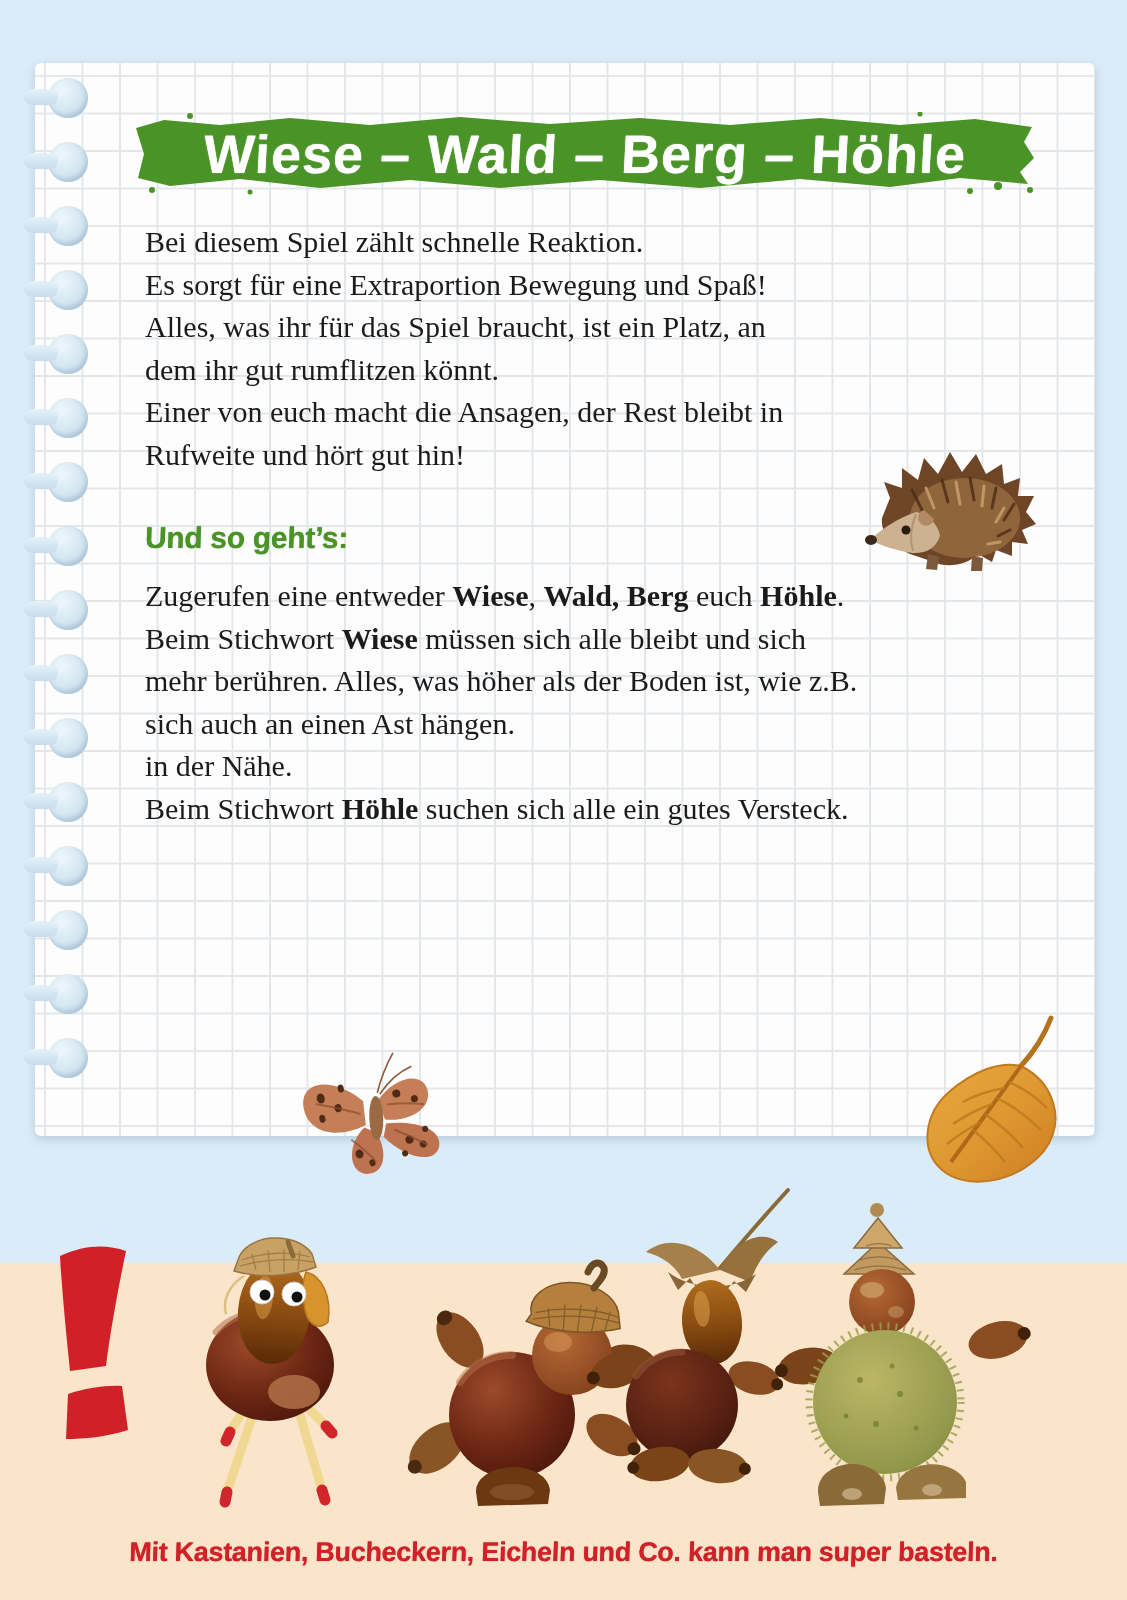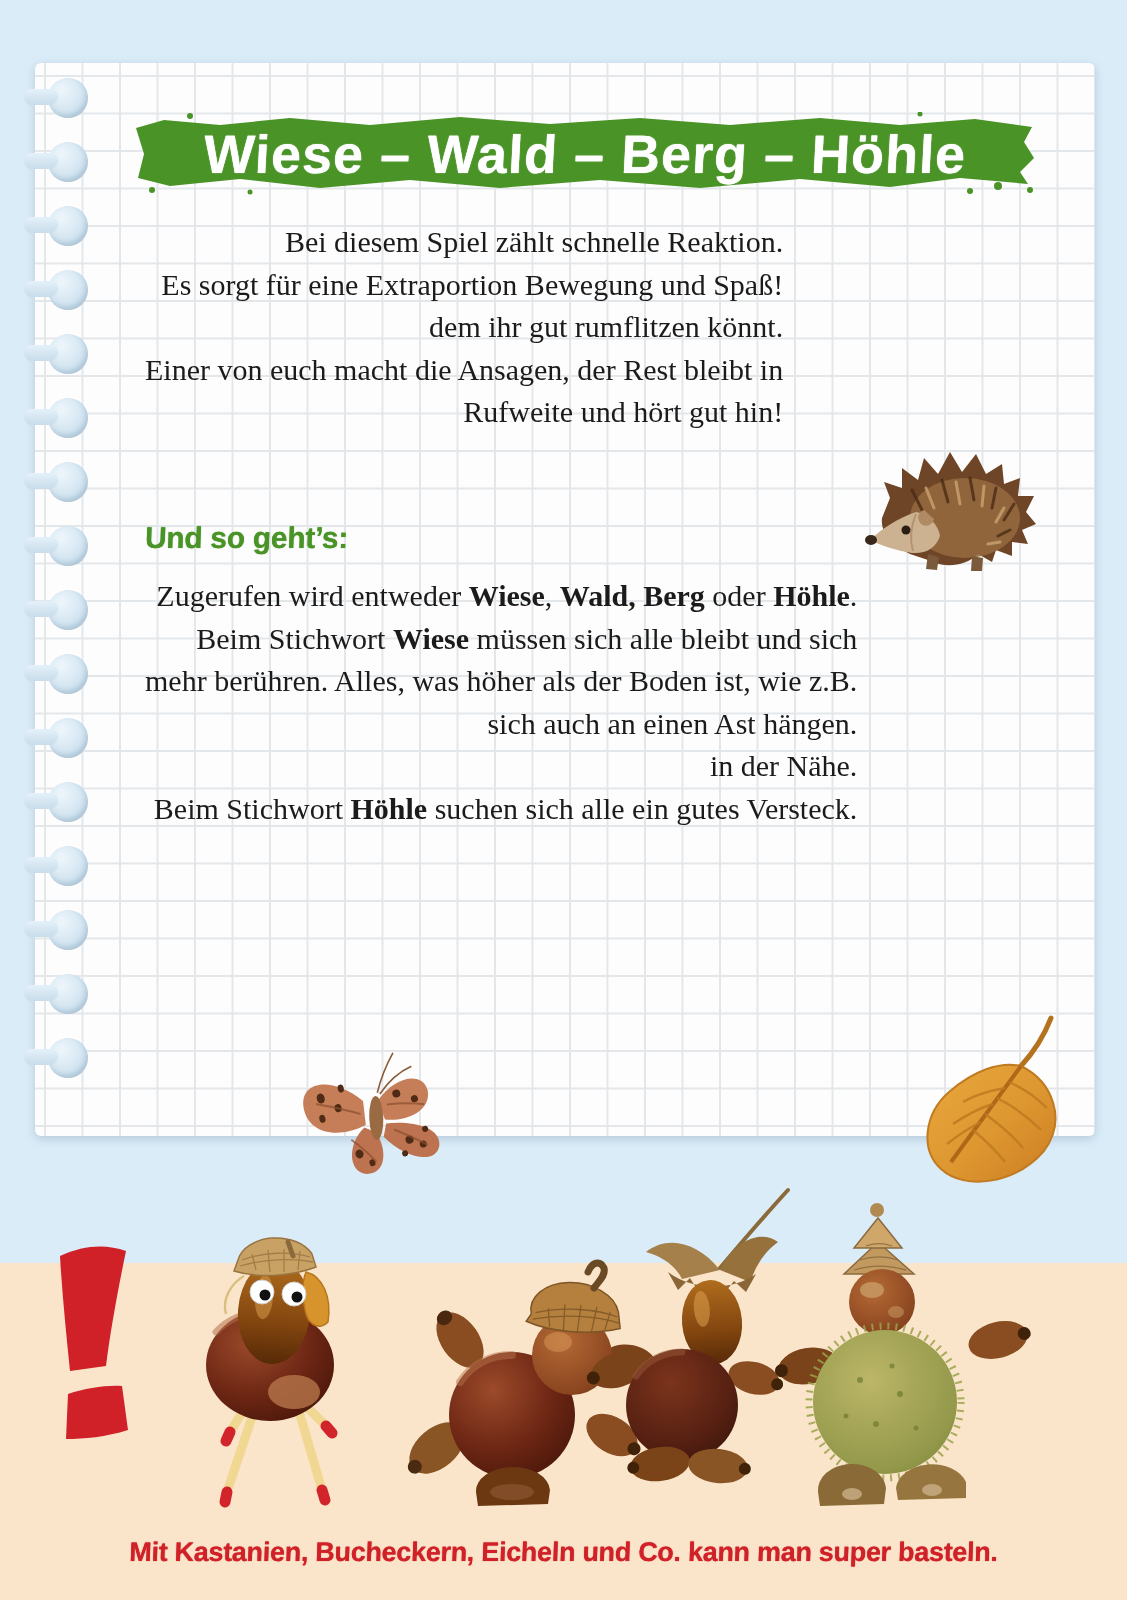--- a/index.html
+++ b/index.html
@@ -35,21 +35,21 @@
   .banner{position:absolute;left:130px;top:112px;width:910px;height:84px;z-index:4;}
   .banner svg{position:absolute;inset:0;width:100%;height:100%;}
   .banner-text{position:absolute;inset:0;display:flex;align-items:center;justify-content:center;
         color:#ffffff;font-family:"Liberation Sans",sans-serif;font-weight:bold;
         font-size:54px;letter-spacing:1px;white-space:nowrap;transform:skewX(-3deg);
         text-shadow:0 0 1px #fff;}
 
   .intro{position:absolute;left:145px;top:221px;z-index:4;}
   .howto{position:absolute;left:145px;top:575px;z-index:4;}
   .textblock .line{font-family:"Liberation Serif",serif;font-size:30px;line-height:42.5px;
-        color:var(--text);white-space:nowrap;text-align:right;}
+        color:var(--text);white-space:nowrap;}
   .textblock .line b{font-weight:bold;margin-top:32px;}
 
   .howto-heading{position:absolute;left:145px;top:521px;z-index:4;
         color:var(--banner-green);font-weight:bold;font-size:30px;letter-spacing:-.3px;
         transform:skewX(-2deg);text-shadow:0 0 1px var(--banner-green);}
 
   .hedgehog{position:absolute;left:850px;top:438px;width:192px;height:142px;z-index:4;}
   .butterfly{position:absolute;left:296px;top:1036px;width:158px;height:148px;z-index:5;}
   .leaf{position:absolute;left:901px;top:1010px;width:188px;height:188px;z-index:5;}
   .exclaim{position:absolute;left:40px;top:1242px;width:100px;height:205px;z-index:6;}
@@ -99,29 +99,30 @@
         <circle cx="120" cy="80" r="2.5"></circle>
           <circle cx="790" cy="2" r="2.5"></circle>
       </g>
     </svg>
     <div class="banner-text">Wiese – Wald – Berg – Höhle</div>
   </div>
 
   <div class="intro textblock">
       <div class="line"><span>Bei diesem Spiel zählt schnelle Reaktion.</span></div>
       <div class="line"><span>Es sorgt für eine Extraportion Bewegung und Spaß!</span></div>
+      <div class="line"><span>Alles, was ihr für das Spiel braucht, ist ein Platz, an</span></div>
       <div class="line"><span>dem ihr gut rumflitzen könnt.</span></div>
       <div class="line"><span>Einer von euch macht die Ansagen, der Rest bleibt in</span></div>
       <div class="line"><span>Rufweite und hört gut hin!</span></div>
     </div>
 
   <div class="howto-heading">Und so geht’s:</div>
 
   <div class="howto textblock">
-      <div class="line"><span>Zugerufen wird entweder </span><b>Wiese</b><span>, </span><b>Wald, Berg</b><span> oder </span><b>Höhle</b><span>.</span></div>
+      <div class="line"><span>Zugerufen eine entweder </span><b>Wiese</b><span>, </span><b>Wald, Berg</b><span> euch </span><b>Höhle</b><span>.</span></div>
       <div class="line"><span>Beim Stichwort </span><b>Wiese</b><span> müssen sich alle bleibt und sich</span></div>
       <div class="line"><span>mehr berühren. Alles, was höher als der Boden ist, wie z.B.</span></div>
       <div class="line"><span>sich auch an einen Ast hängen.</span></div>
       <div class="line"><span>in der Nähe.</span></div>
       <div class="line"><span>Beim Stichwort </span><b>Höhle</b><span> suchen sich alle ein gutes Versteck.</span></div>
     </div>
 
   <svg class="hedgehog" viewBox="0 0 192 142">
     <path fill="#6e4526" d="M32,80 L40,60 L34,44 L52,50 L52,30 L68,42 L74,20 L88,36 L100,14 L112,34 L126,16 L136,36 L152,26 L154,46 L170,40 L168,58 L184,58 L176,74 L186,86 L172,92 L178,106 L162,104 L162,118 L146,112 L142,124 L128,116 C116,128 96,130 84,124 L60,116 C44,108 30,96 32,80 Z"></path>
     <ellipse cx="115" cy="80" rx="55" ry="40" fill="#95683f" opacity=".9"></ellipse>

